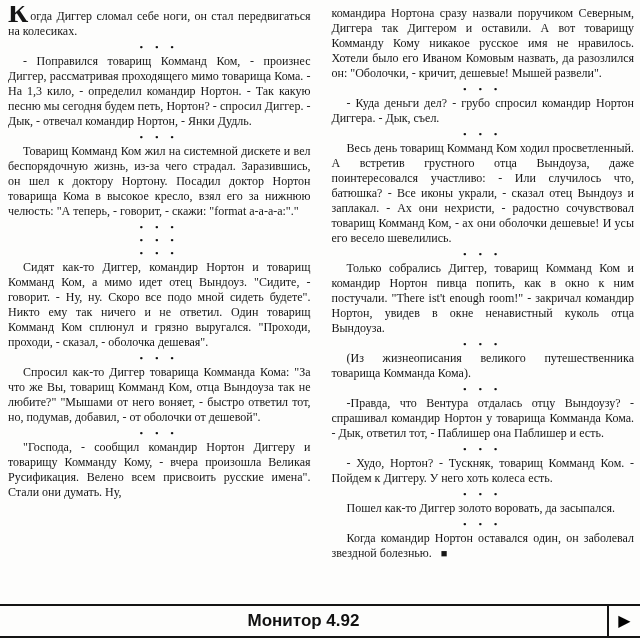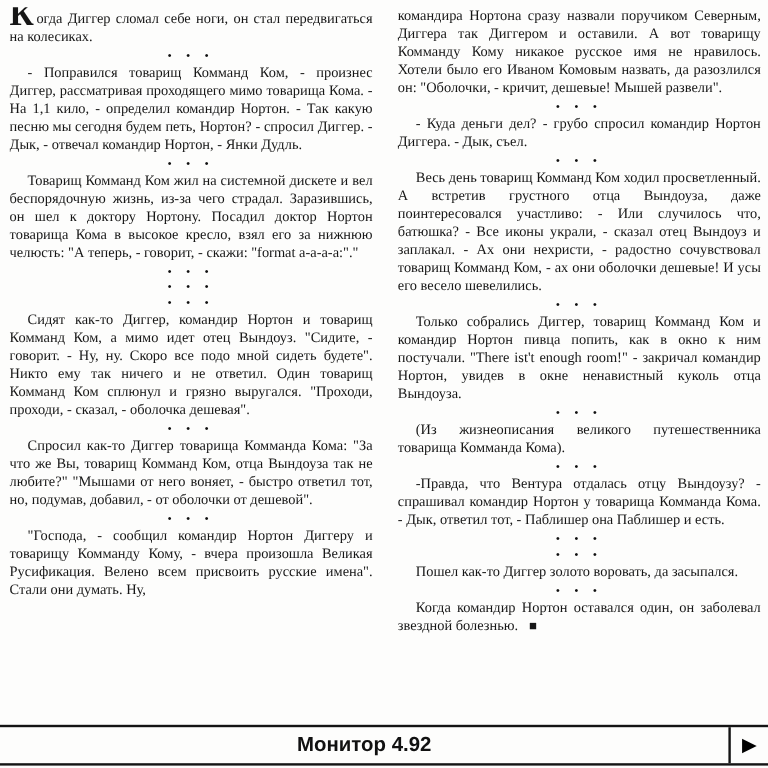--- a/index.html
+++ b/index.html
@@ -46,21 +46,21 @@
     line-height:1;
   }
 </style>
 </head>
 <body>
 
 <div class="columns">
   <div class="col">
       <p class="no-indent"><span class="dropcap">К</span>огда Диггер сломал себе ноги, он стал передвигаться на колесиках.</p>
       <div class="sep">• • •</div>
-      <p>- Поправился товарищ Комманд Ком, - произнес Диггер, рассматривая проходящего мимо товарища Кома. - На 1,1 кило, - определил командир Нортон. - Так какую песню мы сегодня будем петь, Нортон? - спросил Диггер. - Дык, - отвечал командир Нортон, - Янки Дудль.</p>
+      <p>- Поправился товарищ Комманд Ком, - произнес Диггер, рассматривая проходящего мимо товарища Кома. - На 1,3 кило, - определил командир Нортон. - Так какую песню мы сегодня будем петь, Нортон? - спросил Диггер. - Дык, - отвечал командир Нортон, - Янки Дудль.</p>
       <div class="sep">• • •</div>
       <p>Товарищ Комманд Ком жил на системной дискете и вел беспорядочную жизнь, из-за чего страдал. Заразившись, он шел к доктору Нортону. Посадил доктор Нортон товарища Кома в высокое кресло, взял его за нижнюю челюсть: "А теперь, - говорит, - скажи: "format a-a-a-a:"."</p>
       <div class="sep">• • •</div>
       <div class="sep">• • •</div>
       <div class="sep">• • •</div>
       <p>Сидят как-то Диггер, командир Нортон и товарищ Комманд Ком, а мимо идет отец Вындоуз. "Сидите, - говорит. - Ну, ну. Скоро все подо мной сидеть будете". Никто ему так ничего и не ответил. Один товарищ Комманд Ком сплюнул и грязно выругался. "Проходи, проходи, - сказал, - оболочка дешевая".</p>
       <div class="sep">• • •</div>
       <p>Спросил как-то Диггер товарища Комманда Кома: "За что же Вы, товарищ Комманд Ком, отца Вындоуза так не любите?" "Мышами от него воняет, - быстро ответил тот, но, подумав, добавил, - от оболочки от дешевой".</p>
       <div class="sep">• • •</div>
       <p>"Господа, - сообщил командир Нортон Диггеру и товарищу Комманду Кому, - вчера произошла Великая Русификация. Велено всем присвоить русские имена". Стали они думать. Ну,</p>
@@ -71,20 +71,21 @@
       <p>- Куда деньги дел? - грубо спросил командир Нортон Диггера. - Дык, съел.</p>
       <div class="sep">• • •</div>
       <p>Весь день товарищ Комманд Ком ходил просветленный. А встретив грустного отца Вындоуза, даже поинтересовался участливо: - Или случилось что, батюшка? - Все иконы украли, - сказал отец Вындоуз и заплакал. - Ах они нехристи, - радостно сочувствовал товарищ Комманд Ком, - ах они оболочки дешевые! И усы его весело шевелились.</p>
       <div class="sep">• • •</div>
       <p>Только собрались Диггер, товарищ Комманд Ком и командир Нортон пивца попить, как в окно к ним постучали. "There ist't enough room!" - закричал командир Нортон, увидев в окне ненавистный куколь отца Вындоуза.</p>
       <div class="sep">• • •</div>
       <p>(Из жизнеописания великого путешественника товарища Комманда Кома).</p>
       <div class="sep">• • •</div>
       <p>-Правда, что Вентура отдалась отцу Вындоузу? - спрашивал командир Нортон у товарища Комманда Кома. - Дык, ответил тот, - Паблишер она Паблишер и есть.</p>
       <div class="sep">• • •</div>
+      <p>- Худо, Нортон? - Тускняк, товарищ Комманд Ком. - Пойдем к Диггеру. У него хоть колеса есть.</p>
       <div class="sep">• • •</div>
       <p>Пошел как-то Диггер золото воровать, да засыпался.</p>
       <div class="sep">• • •</div>
       <p>Когда командир Нортон оставался один, он заболевал звездной болезнью.<span class="endmark">■</span></p>
     </div>
 </div>
 
 <div class="footer">
   <div class="footer-main">
     <span class="footer-title">Монитор 4.92</span>

